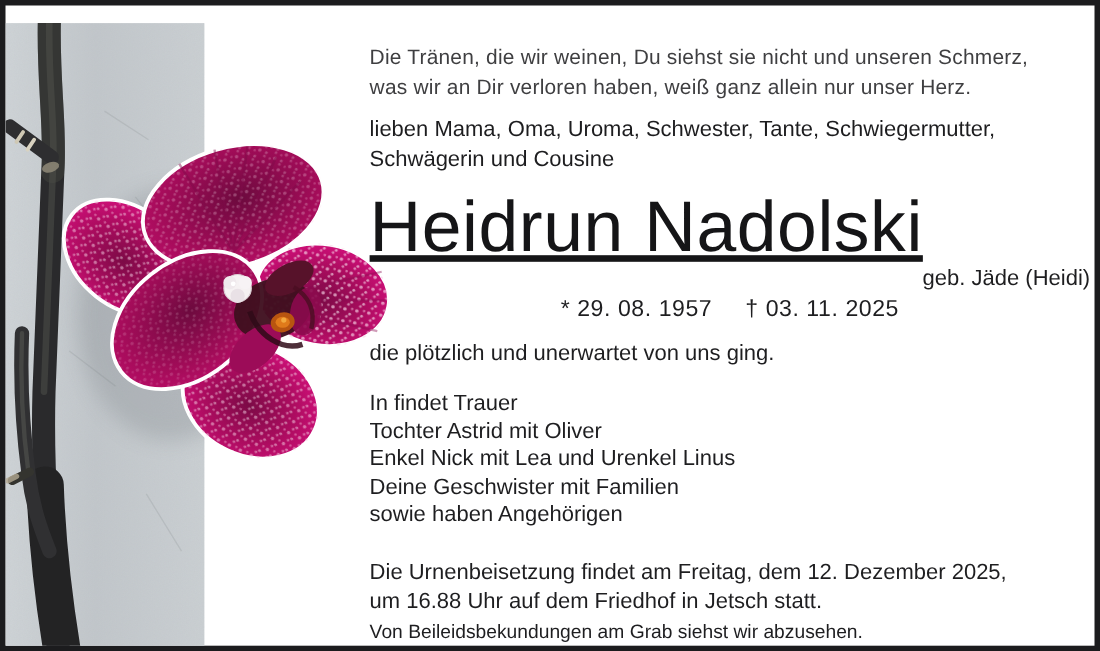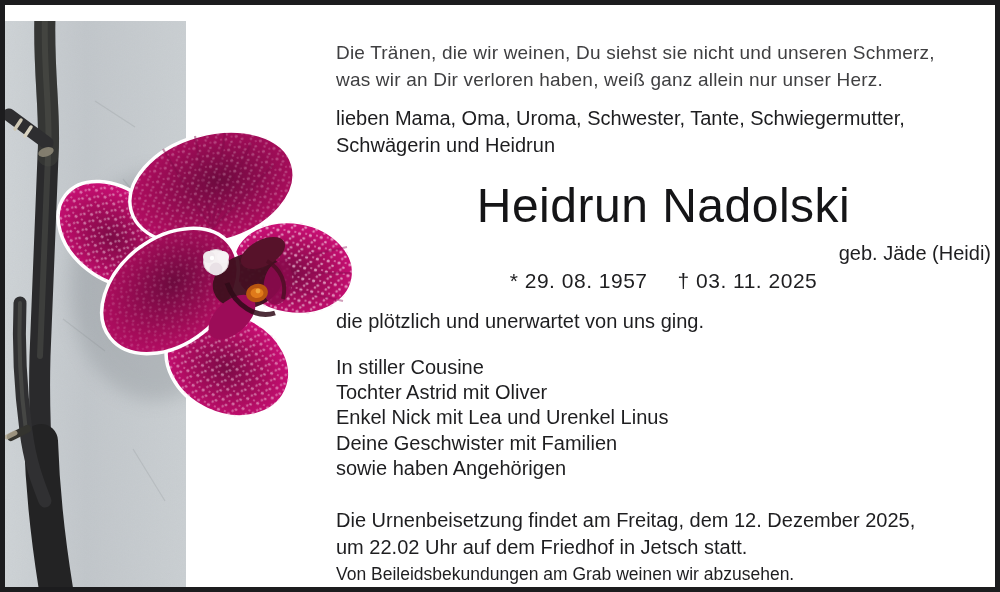--- a/index.html
+++ b/index.html
@@ -13,21 +13,21 @@
     font-family:"Liberation Sans", sans-serif;
     color:#1e1e20;
   }
   .inner{position:absolute;left:0;top:16px;width:990px;height:582px;}
   .art{position:absolute;left:0;top:0;width:352px;height:582px;display:block;}
   .textcol{position:absolute;left:331px;top:0;width:655px;height:582px;}
   .blk{position:absolute;left:0;width:655px;}
   .ln{white-space:nowrap;}
   .verse{top:18px;font-size:19px;line-height:27px;color:#3f3f41;letter-spacing:.2px;}
   .intro{top:84px;font-size:20px;line-height:26.5px;color:#1d1d1f;}
-  .name{top:156px;font-size:48px;line-height:58px;text-align:center;color:#151517;letter-spacing:.5px;}
+  .name{top:156px;font-size:65px;line-height:58px;text-align:left;color:#151517;letter-spacing:.5px;text-decoration:underline;}
   .maiden{top:219px;font-size:20px;line-height:26px;text-align:right;}
   .dates{top:246px;font-size:21px;line-height:28px;text-align:center;letter-spacing:.5px;}
   .dates .gap{display:inline-block;width:30px;}
   .passing{top:287px;font-size:20px;line-height:26px;}
   .mourning{top:333px;font-size:20px;line-height:26px;}
   .family{top:359px;font-size:20px;line-height:25.4px;}
   .funeral{top:486px;font-size:20px;line-height:27px;}
   .condolence{top:541px;font-size:17.5px;line-height:24px;}
 </style>
 </head>
@@ -150,44 +150,44 @@
 
     <div class="textcol">
 
       <div class="blk verse">
         <div class="ln">Die Tränen, die wir weinen, Du siehst sie nicht und unseren Schmerz,</div>
         <div class="ln">was wir an Dir verloren haben, weiß ganz allein nur unser Herz.</div>
       </div>
 
       <div class="blk intro">
         <div class="ln">lieben Mama, Oma, Uroma, Schwester, Tante, Schwiegermutter,</div>
-        <div class="ln">Schwägerin und Heidrun</div>
+        <div class="ln">Schwägerin und Cousine</div>
       </div>
 
       <div class="blk name">Heidrun Nadolski</div>
 
       <div class="blk maiden">geb. Jäde (Heidi)</div>
 
       <div class="blk dates">
         <span>* 29. 08. 1957</span><span class="gap"></span><span>† 03. 11. 2025</span>
       </div>
 
       <div class="blk passing">die plötzlich und unerwartet von uns ging.</div>
 
-      <div class="blk mourning">In stiller Cousine</div>
+      <div class="blk mourning">In findet Trauer</div>
 
       <div class="blk family">
         <div class="ln">Tochter Astrid mit Oliver</div>
         <div class="ln">Enkel Nick mit Lea und Urenkel Linus</div>
         <div class="ln">Deine Geschwister mit Familien</div>
         <div class="ln">sowie haben Angehörigen</div>
       </div>
 
       <div class="blk funeral">
         <div class="ln">Die Urnenbeisetzung findet am Freitag, dem 12. Dezember 2025,</div>
-        <div class="ln">um 22.02 Uhr auf dem Friedhof in Jetsch statt.</div>
+        <div class="ln">um 16.88 Uhr auf dem Friedhof in Jetsch statt.</div>
       </div>
 
-      <div class="blk condolence">Von Beileidsbekundungen am Grab weinen wir abzusehen.</div>
+      <div class="blk condolence">Von Beileidsbekundungen am Grab siehst wir abzusehen.</div>
 
     </div>
   </div>
 </div>
 
 </body></html>

